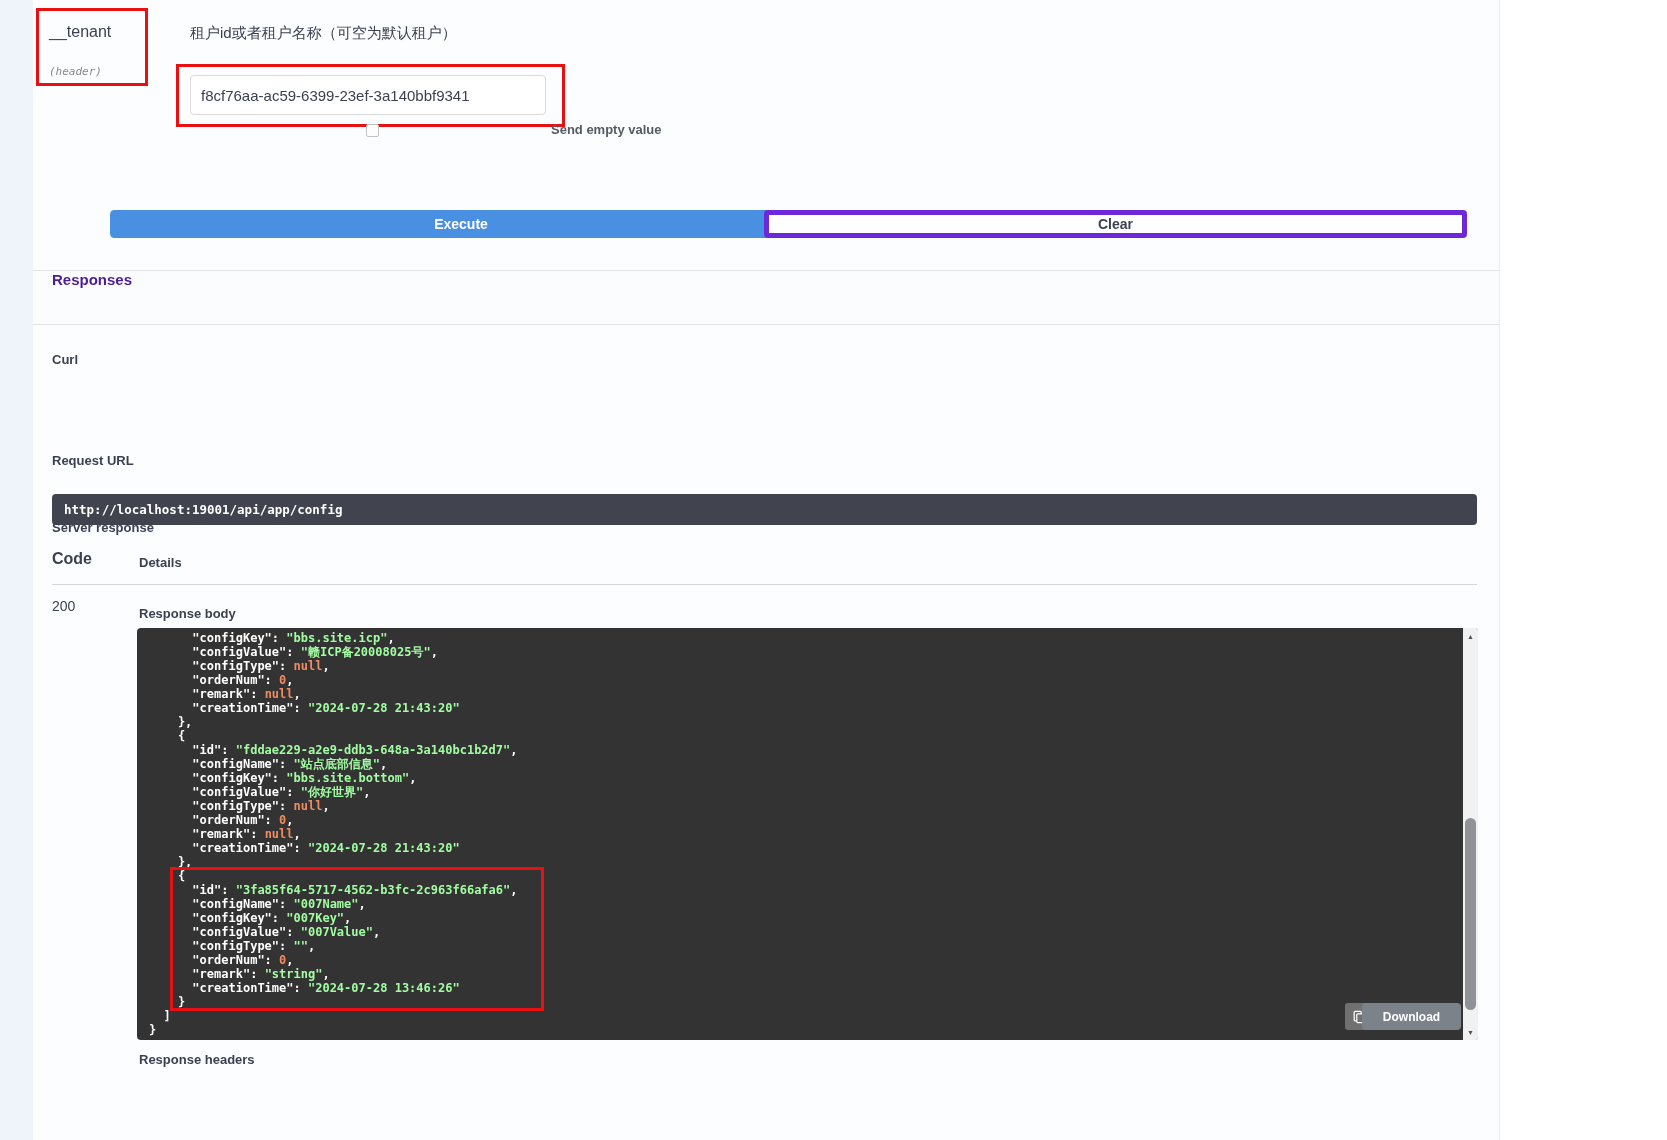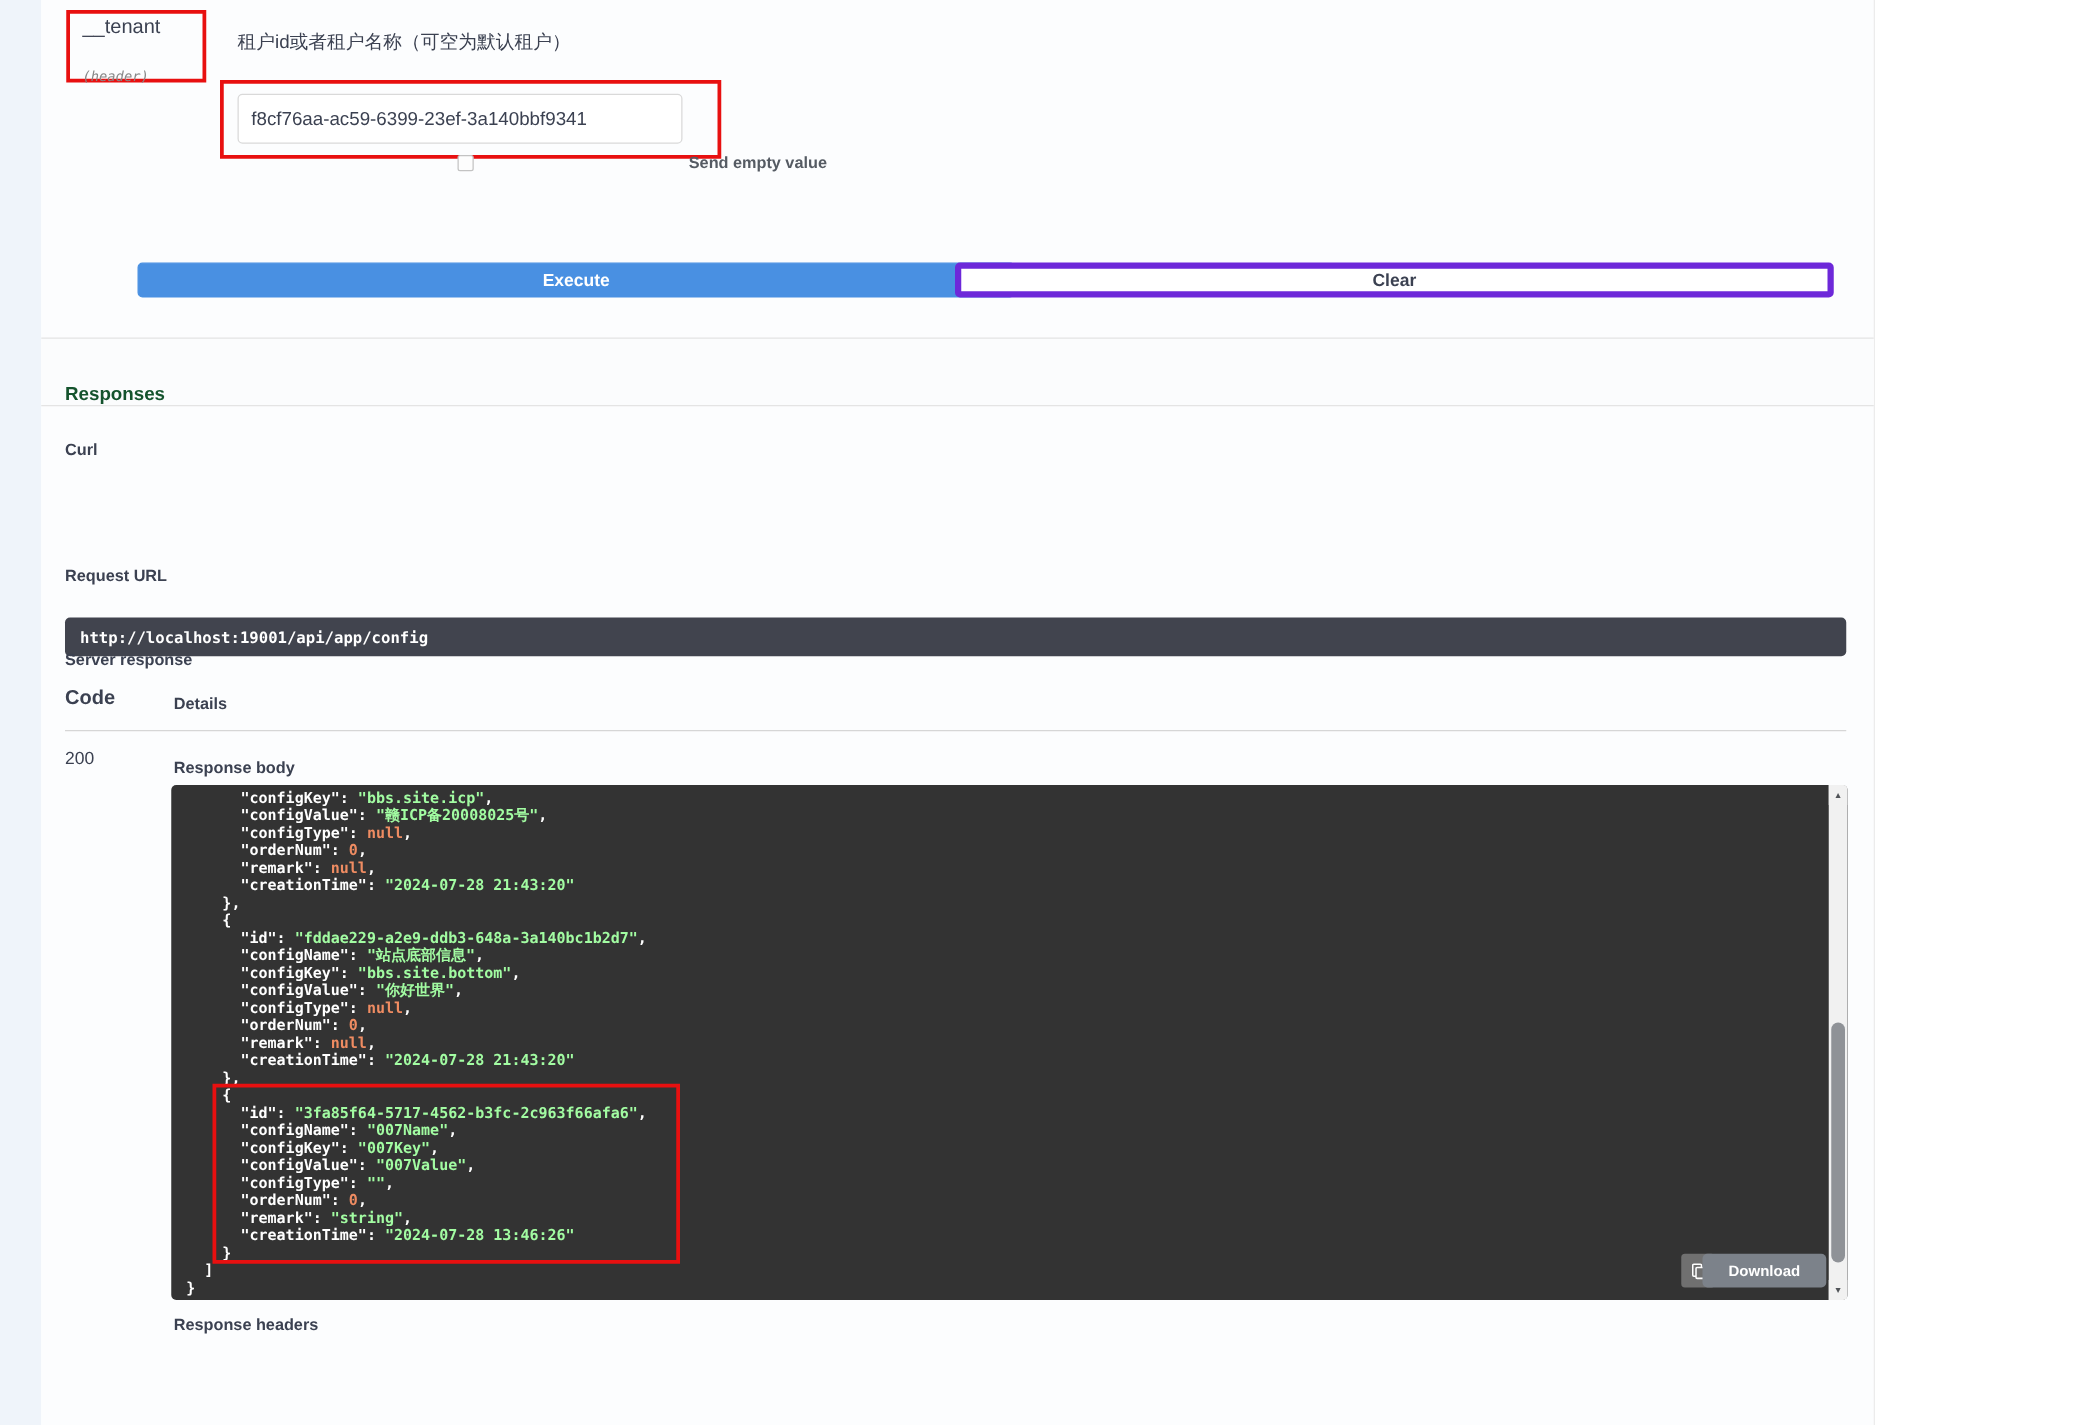--- a/index.html
+++ b/index.html
@@ -16,35 +16,35 @@
     background:#eff4fa;
   }
   .panel {
     position:absolute; left:33px; top:0; width:1467px; height:1140px;
     background:#fcfdfe; border-right:1px solid #ececec;
   }
   
   .annotation { border:3px solid #e81010; }
   
   .param-name-box {
-    position:absolute; left:20px; top:8px;
-    width:112px; height:58px; padding:2px 10px;
+    position:absolute; left:3px; top:8px;
+    width:112px; height:78px; padding:12px 10px;
   }
   .param-name { font-size:16px; color:#3b4151; }
   .param-in {
     margin-top:24px; font-family:"DejaVu Sans Mono", monospace;
     font-style:italic; font-size:11px; color:#888;
   }
   .param-desc {
     position:absolute; left:157px; top:24px;
     font-size:15px; color:#3b4151;
   }
   .input-annotation {
     position:absolute; left:143px; top:64px;
-    padding:8px 28px 9px 11px; width:fit-content;
+    padding:8px 16px 9px 11px; width:fit-content;
   }
   .param-input {
     width:356px; height:40px; border:1px solid #d9d9d9; border-radius:4px;
     padding:0 10px; font-size:15px; color:#3b4151;
     font-family:"Liberation Sans", sans-serif; background:#fff; outline:none;
   }
   .checkbox {
     position:absolute; left:333px; top:124px; width:13px; height:13px;
     background:#fdfdfd; border:1px solid #c3c3c3; border-radius:2px; cursor:pointer;
   }
@@ -62,22 +62,22 @@
   .clear-btn {
     position:absolute; left:731px; top:210px; width:703px; height:28px;
     background:#ffffff; border:5px solid #6d28d9; border-radius:4px;
     color:#3b4151; font-size:14px; font-weight:700;
     font-family:"Liberation Sans", sans-serif; cursor:pointer;
   }
   
   .responses-band {
     position:absolute; left:0; top:270px; width:100%; height:55px;
     border-top:1px solid #e4e4e4; border-bottom:1px solid #e4e4e4;
-    display:flex; align-items:flex-end; padding-left:19px;
-    font-size:15px; font-weight:700; color:#14532d; background:#fbfcfd;
+    display:flex; align-items:flex-start; padding-left:19px;
+    font-size:15px; font-weight:700; color:#4c1d95; background:#fbfcfd;
   }
   
   .sec-label { position:absolute; font-size:13px; font-weight:700; color:#3b4151; }
   .curl-label        { left:19px;  top:352px; }
   .requrl-label      { left:19px;  top:453px; }
   .server-resp-label { left:19px;  top:520px; font-weight:600; }
   .code-header       { left:19px;  top:550px; font-size:16px; }
   .details-header    { left:106px; top:555px; }
   .resp-body-label   { left:106px; top:606px; }
   .resp-headers-label{ left:106px; top:1052px; }

